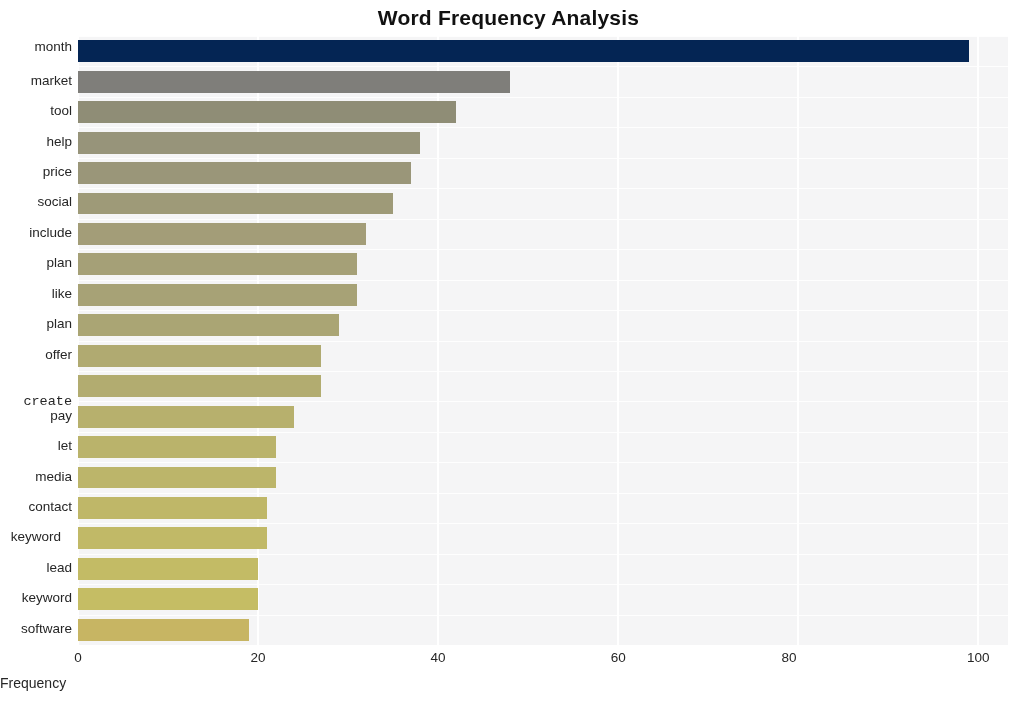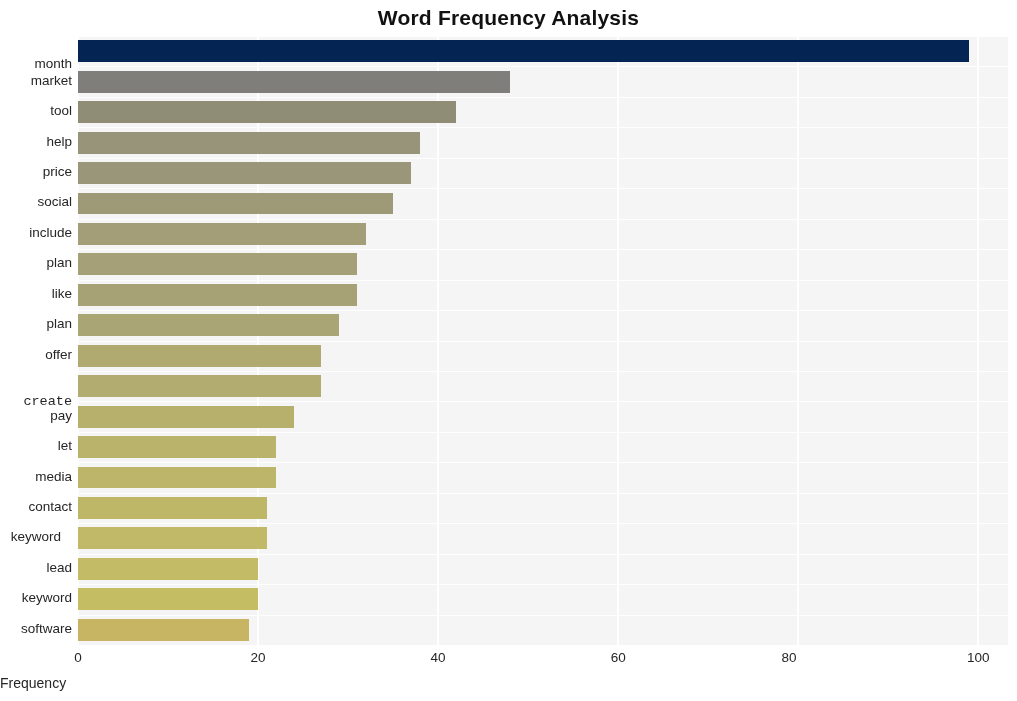--- a/index.html
+++ b/index.html
@@ -222,21 +222,21 @@
         <div class="bar-row" style="top: 552.363px; height: 21.924px;">
           <div class="bar" title="feature: 20" style="width: 180.058px; background: rgb(197, 189, 100);"></div>
         </div>
         <div class="bar-row" style="top: 582.813px; height: 21.924px;">
           <div class="bar" title="software: 19" style="width: 171.055px; background: rgb(199, 181, 99);"></div>
         </div>
       </div>
   </div>
 
   <div id="y-tick-labels">
-      <div class="y-tick" style="top: 20px;">month</div>
+      <div class="y-tick" style="top: 3px;">month</div>
       <div class="y-tick" style="top: 36.675px;">market</div>
       <div class="y-tick" style="top: 67.125px;">tool</div>
       <div class="y-tick" style="top: 97.575px;">help</div>
       <div class="y-tick" style="top: 128.025px;">price</div>
       <div class="y-tick" style="top: 158.475px;">social</div>
       <div class="y-tick" style="top: 188.925px;">include</div>
       <div class="y-tick" style="top: 219.375px;">plan</div>
       <div class="y-tick" style="top: 249.825px;">like</div>
       <div class="y-tick" style="top: 280.275px;">plan</div>
       <div class="y-tick" style="top: 310.725px;">offer</div>

